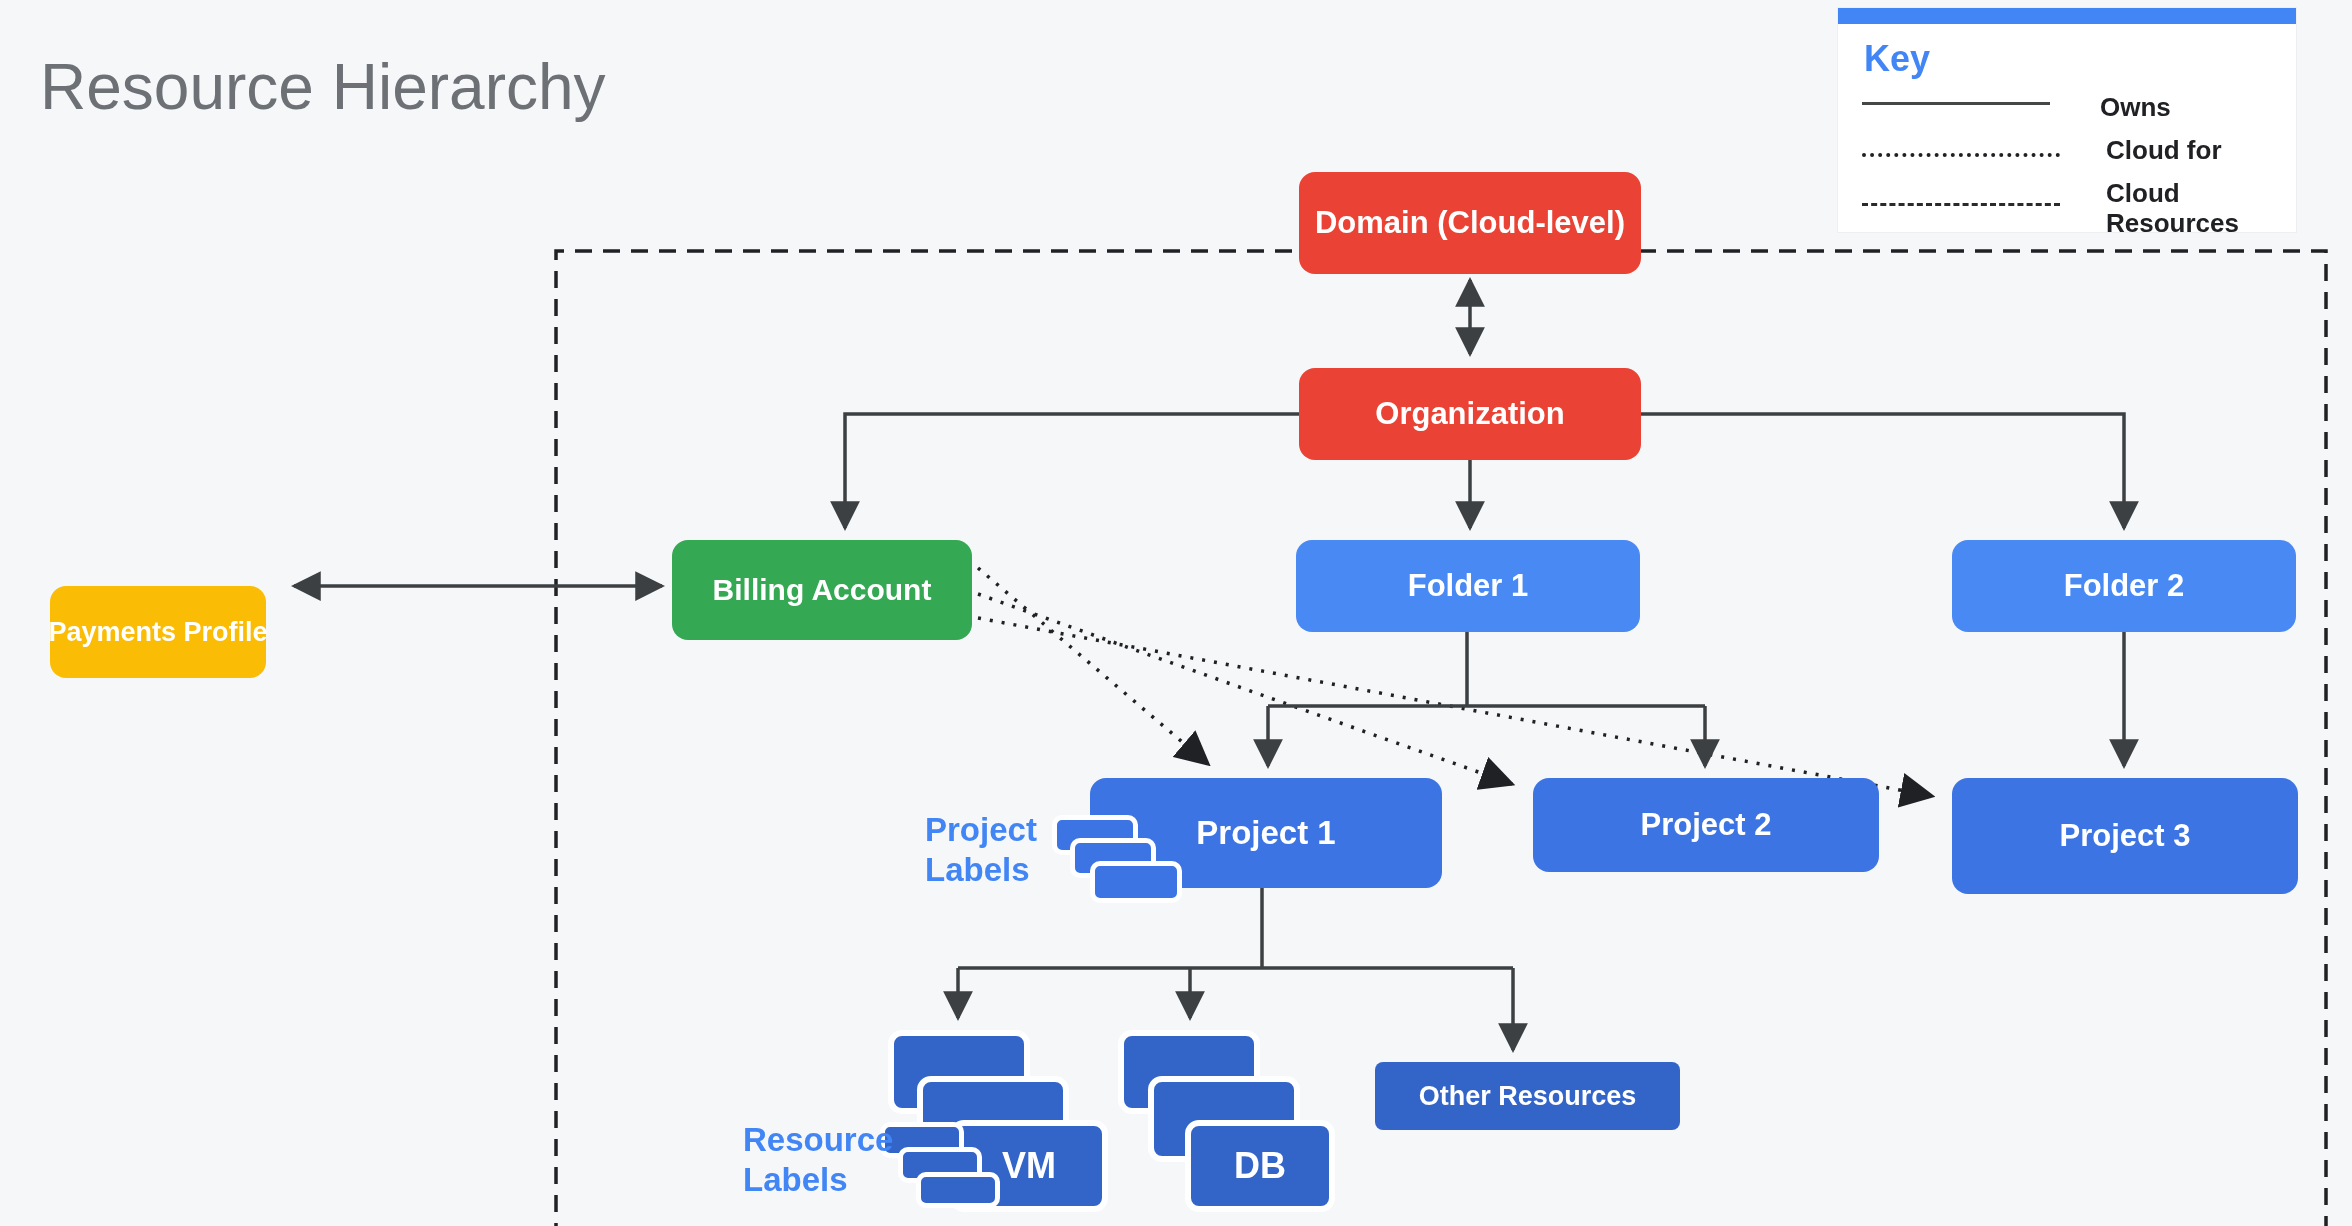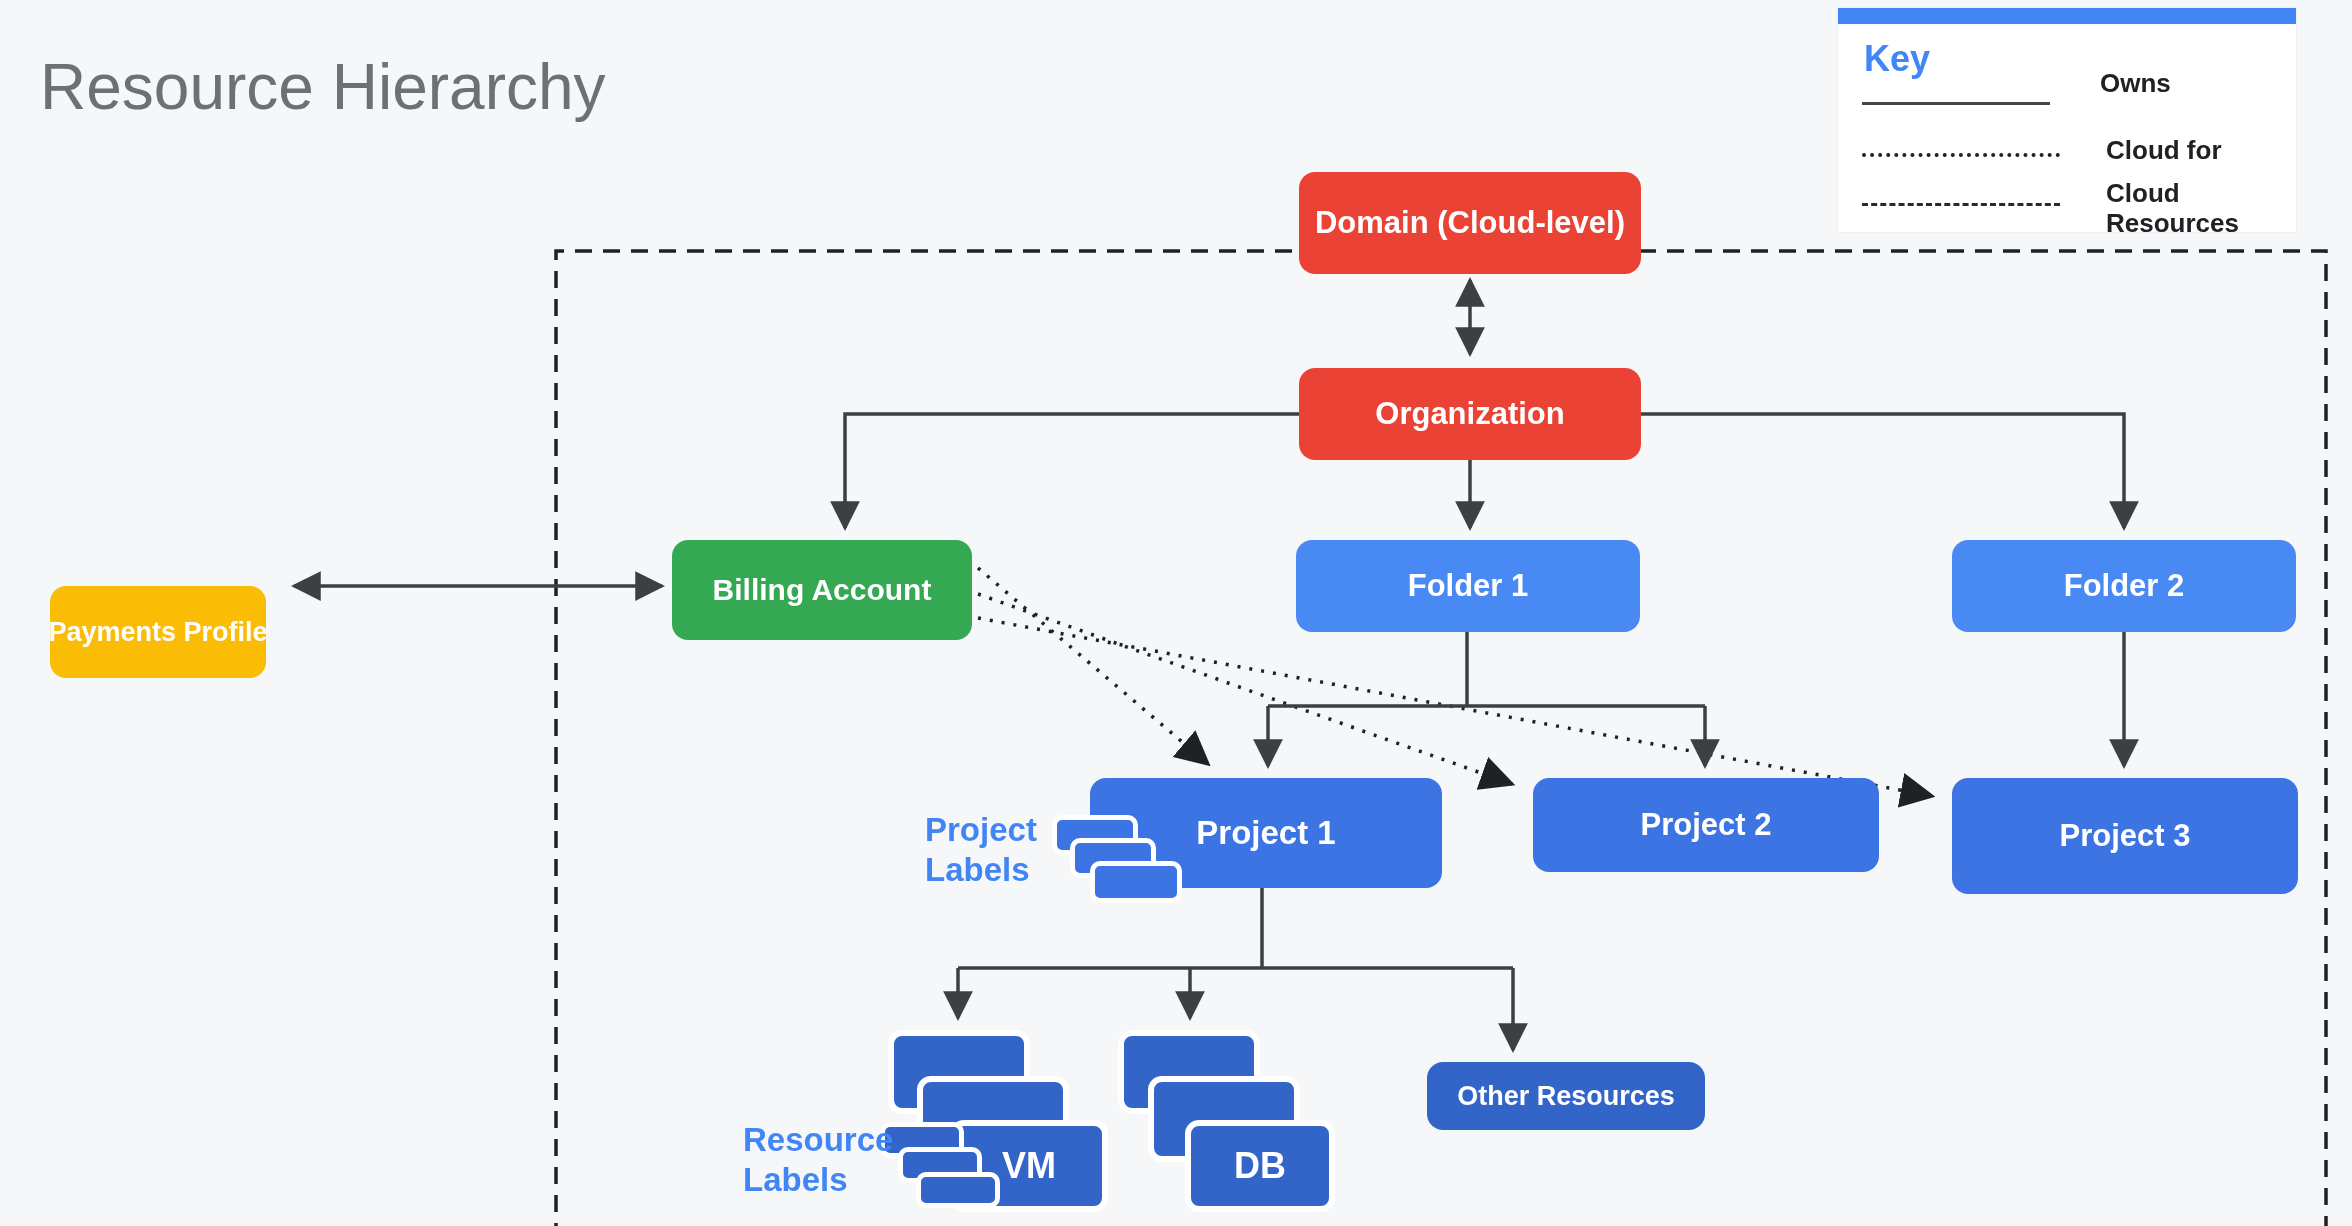--- a/index.html
+++ b/index.html
@@ -40,21 +40,21 @@
   .rblue{background:var(--resource-blue);}
   #node-domain{left:1299px;top:172px;width:342px;height:102px;font-size:31px;}
   #node-organization{left:1299px;top:368px;width:342px;height:92px;font-size:31px;}
   #node-payments{left:50px;top:540px;width:216px;height:92px;font-size:27px;margin-top:46px;}
   #node-billing{left:672px;top:540px;width:300px;height:100px;font-size:30px;}
   #node-folder1{left:1296px;top:540px;width:344px;height:92px;font-size:31px;}
   #node-folder2{left:1952px;top:540px;width:344px;height:92px;font-size:31px;}
   #node-project1{left:1090px;top:778px;width:352px;height:110px;font-size:33px;}
   #node-project2{left:1533px;top:778px;width:346px;height:94px;font-size:31px;}
   #node-project3{left:1952px;top:778px;width:346px;height:116px;font-size:31px;}
-  #node-other-resources{left:1427px;top:1062px;width:278px;height:68px;font-size:27px;border-radius:16px;}
+  #node-other-resources{left:1375px;top:1062px;width:305px;height:68px;font-size:27px;border-radius:8px;}
   
   .stack-card{
     border-radius:14px;border:6px solid #fff;background:var(--resource-blue);
     display:flex;align-items:center;justify-content:center;
     color:#fff;font-weight:700;font-size:36px;
   }
   #vm-card-1{left:888px;top:1030px;width:142px;height:84px;}
   #vm-card-2{left:917px;top:1076px;width:152px;height:86px;}
   #vm-card-3{left:950px;top:1120px;width:158px;height:92px;}
   #db-card-1{left:1118px;top:1030px;width:142px;height:84px;}
@@ -81,21 +81,21 @@
     left:1838px;top:8px;width:458px;height:224px;background:#fff;
     box-shadow:0 0 0 1px rgba(0,0,0,0.03);
   }
   #key-topbar{left:0;top:0;width:458px;height:16px;background:var(--label-blue);}
   #key-heading{left:26px;top:30px;font-size:36px;font-weight:700;color:var(--label-blue);}
   .key-sample{height:0;}
   #key-sample-solid{left:24px;top:94px;width:188px;border-top:3.5px solid #444746;}
   #key-sample-dotted{left:24px;top:145px;width:198px;border-top:4px dotted var(--ink);}
   #key-sample-dashed{left:24px;top:195px;width:198px;border-top:3.5px dashed #2a2a2a;}
   .key-label{font-size:26px;font-weight:700;color:#202124;line-height:30px;}
-  #key-label-owns{left:262px;top:60px;}
+  #key-label-owns{left:262px;top:84px;}
   #key-label-pays{left:268px;top:127px;}
   #key-label-cloud{left:268px;top:170px;width:160px;}
 </style>
 </head>
 <body>
 
 <h1 class="abs" id="page-title">Resource Hierarchy</h1>
 
 <svg class="abs" id="connectors" viewBox="0 0 2352 1226" width="2352" height="1226">
   <defs>

